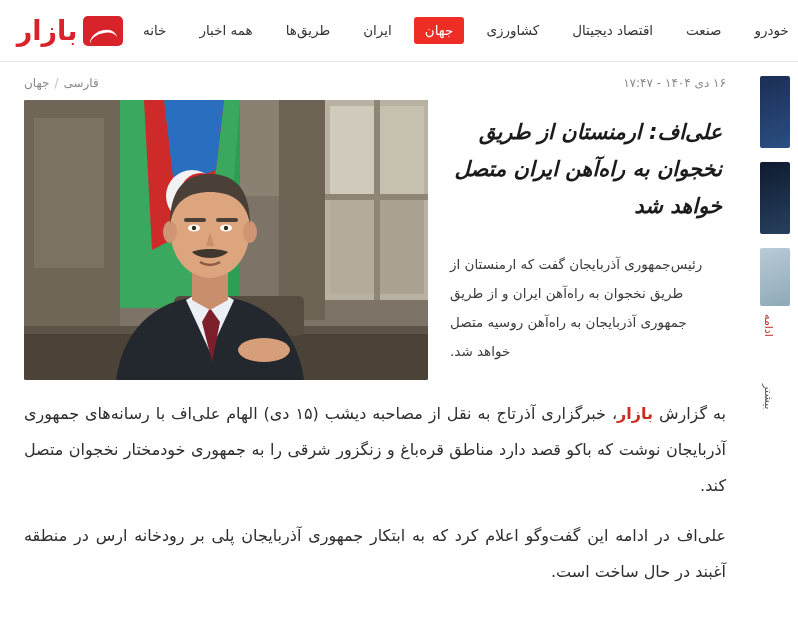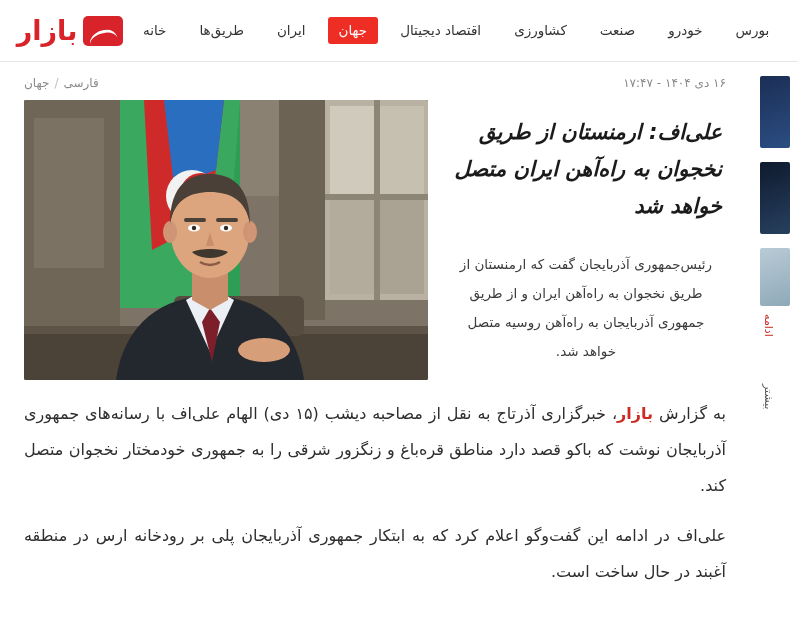--- a/index.html
+++ b/index.html
@@ -147,21 +147,21 @@
     font-weight: bold;
     color: #1b1b1b;
     margin: 0 0 26px 0;
     text-align: right;
     font-style: italic;
   }
   .lead {
     font-size: 13.5px;
     line-height: 2.15;
     color: #3b3b3b;
-    text-align: center;
+    text-align: left;
     margin: 0;
   }
   .hero {
     width: 404px;
     height: 280px;
     border-radius: 2px;
     overflow: hidden;
     position: relative;
     background: #6b6257;
   }
@@ -187,25 +187,26 @@
 </head>
 <body>
 
 <header class="site-header">
   <div class="logo-wrap">
     <div class="logo-text">بازار</div>
     <div class="logo-mark"></div>
   </div>
   <nav class="main-nav">
     <div class="nav-item">خانه</div>
+    <div class="nav-item">همه اخبار</div>
     <div class="nav-item">طریق‌ها</div>
     <div class="nav-item">ایران</div>
     <div class="nav-item active">جهان</div>
+    <div class="nav-item">کشاورزی</div>
     <div class="nav-item">اقتصاد دیجیتال</div>
-    <div class="nav-item">کشاورزی</div>
     <div class="nav-item">صنعت</div>
     <div class="nav-item">خودرو</div>
     <div class="nav-item">بورس</div>
     <div class="nav-item">اصناف و بازرگانی</div>
 
   </nav>
 </header>
 
 <div class="page">
 

